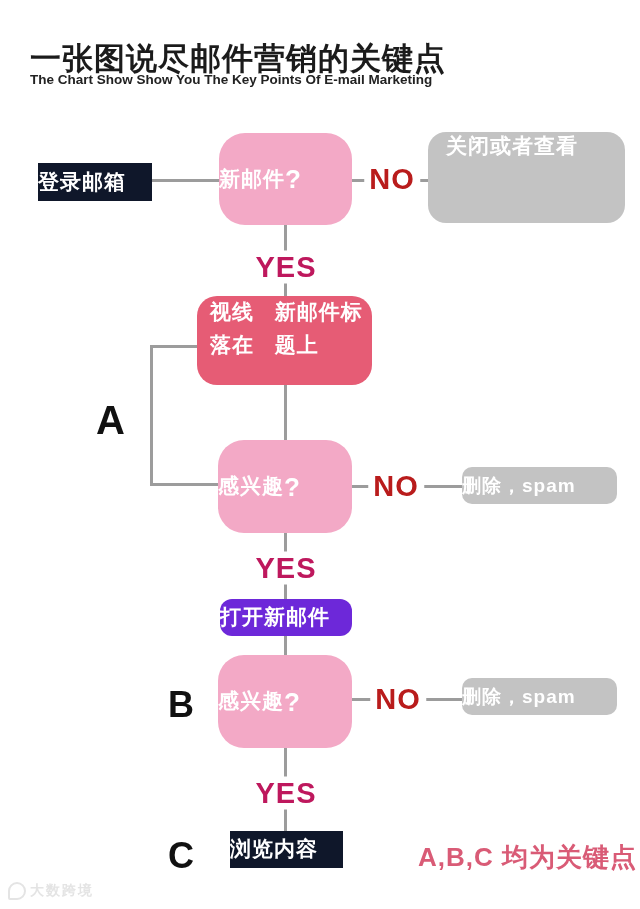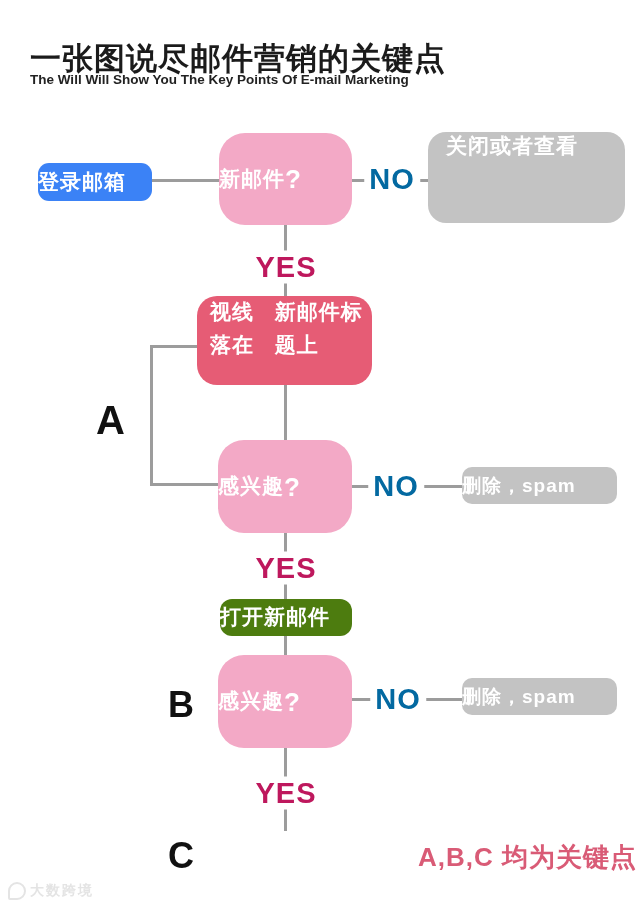--- a/index.html
+++ b/index.html
@@ -40,40 +40,40 @@
     color: #ffffff;
     font-weight: 700;
     display: flex;
     flex-direction: row;
     align-items: center;
     box-sizing: border-box;
     letter-spacing: 1px;
     line-height: 1.35;
   }
   .box.left-align { align-items: flex-start; }
-  .box-blue  { background: #3b82f6; border-radius: 11px; font-size: 21px; }
+  .box-blue  { background: #0f172a; border-radius: 0; font-size: 21px; }
   .box-pink  { background: #f3a9c6; border-radius: 26px; font-size: 21px; }
   .box-gray  { background: #c3c3c3; border-radius: 18px; font-size: 21px; }
   .box-red   { background: #e65c75; border-radius: 20px; font-size: 21px; }
-  .box-teal  { background: #4d7c0f; border-radius: 12px; font-size: 21px; }
+  .box-teal  { background: #6d28d9; border-radius: 12px; font-size: 21px; }
   .box-gray-sm { background: #c3c3c3; border-radius: 10px; font-size: 19px; }
   .q-mark { font-size: 26px; font-weight: 800; margin-top: 2px; }
   
   .edge-label {
     position: absolute;
     transform: translate(-50%, -50%);
     font-size: 29px;
     font-weight: 800;
     letter-spacing: 1px;
     background: #ffffff;
     padding: 0 5px;
     white-space: nowrap;
   }
   .edge-yes { color: #be185d; }
-  .edge-no  { color: #0369a1; }
+  .edge-no  { color: #b91c1c; }
   
   .marker {
     position: absolute;
     font-weight: 800;
     color: #111111;
   }
   .marker-a { left: 96px;  top: 398px; font-size: 40px; }
   .marker-b { left: 168px; top: 684px; font-size: 36px; }
   .marker-c { left: 168px; top: 835px; font-size: 36px; }
   
@@ -105,21 +105,21 @@
     border: 2px solid #e4e4e4;
     border-radius: 50% 50% 50% 2px;
   }
 </style>
 </head>
 <body>
 
 <div class="canvas">
 
   <h1 class="page-title">一张图说尽邮件营销的关键点</h1>
-  <div class="page-subtitle">The Will Will Show You The Key Points Of E-mail Marketing</div>
+  <div class="page-subtitle">The Chart Show Show You The Key Points Of E-mail Marketing</div>
 
   <div class="line h" style="left:152px; top:179px; width:67px;"></div>
   <div class="line h" style="left:352px; top:179px; width:19px;"></div>
   <div class="line h" style="left:417px; top:179px; width:11px;"></div>
   <div class="line v" style="left:284px; top:225px; height:71px;"></div>
   <div class="line h" style="left:150px; top:345px; width:47px;"></div>
   <div class="line v" style="left:150px; top:345px; height:141px;"></div>
   <div class="line h" style="left:150px; top:483px; width:68px;"></div>
   <div class="line v" style="left:284px; top:385px; height:55px;"></div>
   <div class="line h" style="left:352px; top:485px; width:19px;"></div>
@@ -163,20 +163,23 @@
 
   <div class="box box-pink" style="left:218px; top:655px; width:134px; height:93px;">
     <span>感兴趣</span>
     <span class="q-mark">?</span>
   </div>
 
   <div class="box box-gray-sm" style="left:462px; top:678px; width:155px; height:37px;">
     <span>删除，spam</span>
   </div>
 
+  <div class="box box-blue" style="left:230px; top:831px; width:113px; height:37px;">
+    <span>浏览内容</span>
+  </div>
 
   <div class="edge-label edge-no" style="left:392px; top:179px;">NO</div>
   <div class="edge-label edge-yes" style="left:286px; top:267px;">YES</div>
   <div class="edge-label edge-no" style="left:396px; top:486px;">NO</div>
   <div class="edge-label edge-yes" style="left:286px; top:568px;">YES</div>
   <div class="edge-label edge-no" style="left:398px; top:699px;">NO</div>
   <div class="edge-label edge-yes" style="left:286px; top:793px;">YES</div>
 
   <div class="marker marker-a">A</div>
   <div class="marker marker-b">B</div>

